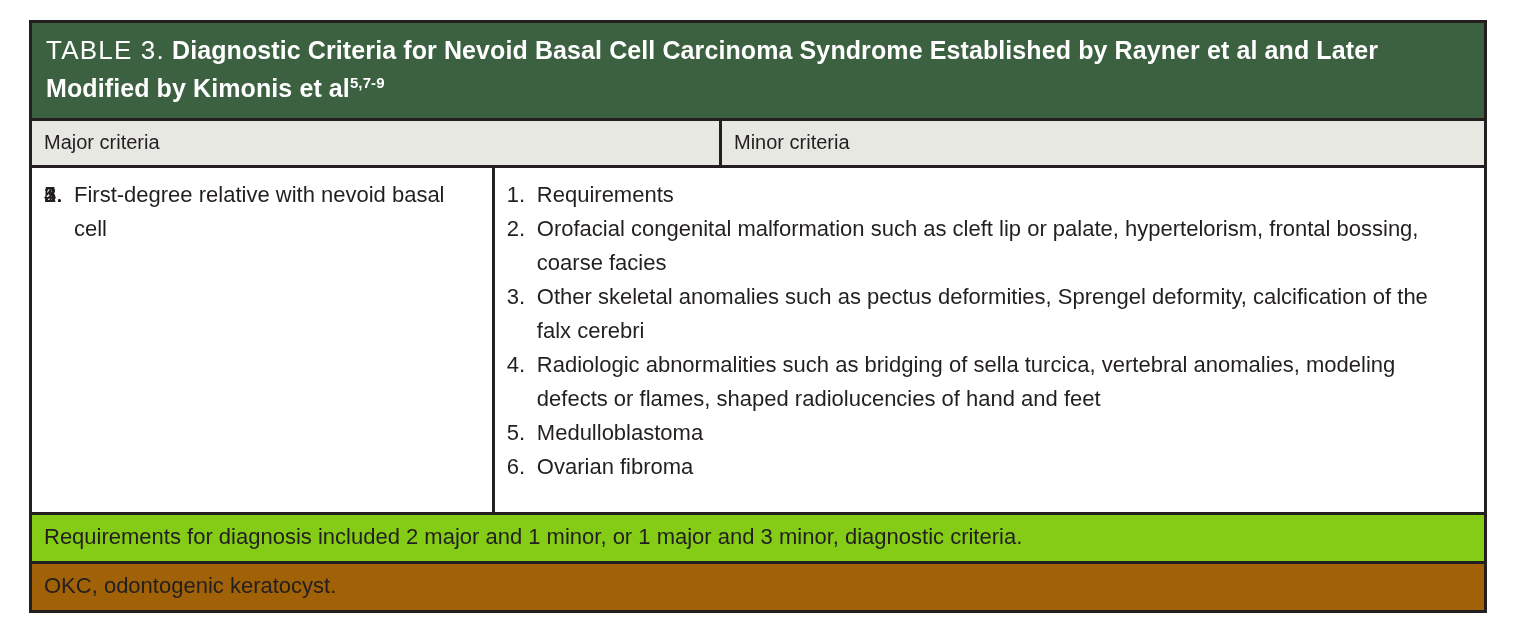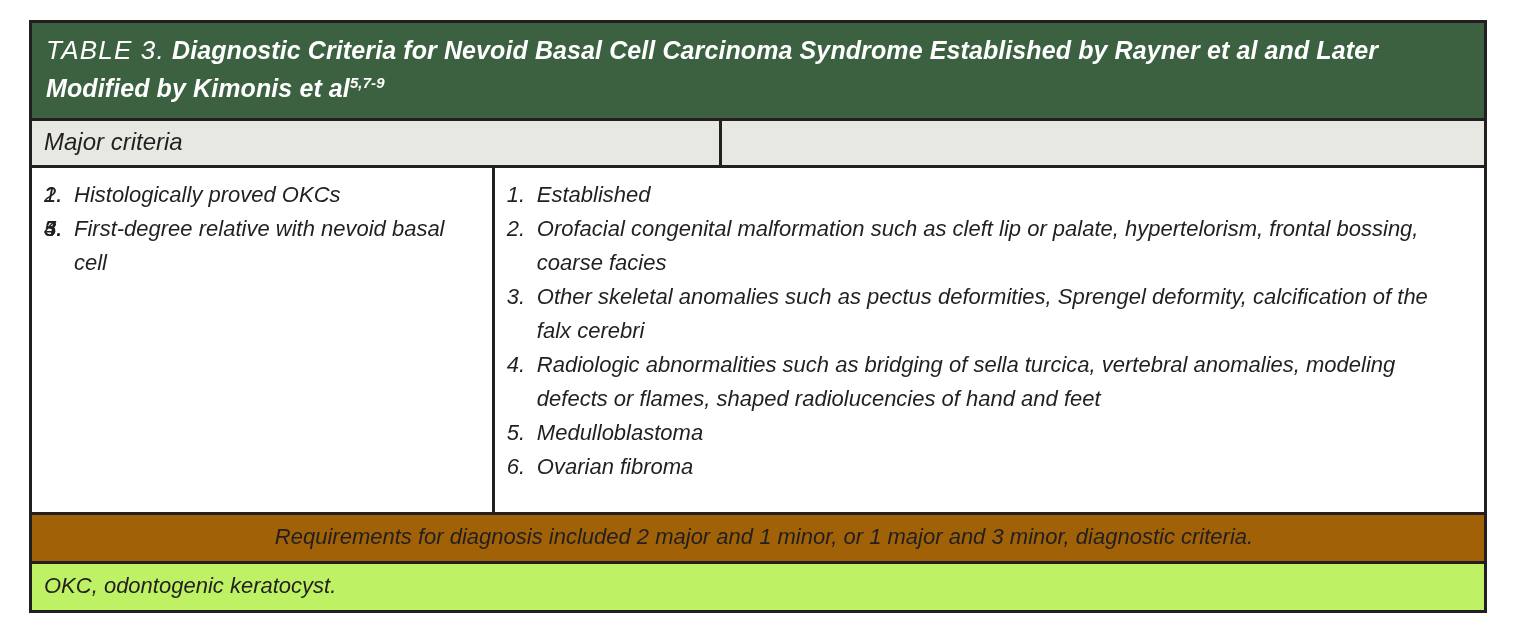--- a/index.html
+++ b/index.html
@@ -22,21 +22,20 @@
   }
 
   .table-wrap {
     position: absolute;
     left: 29px;
     top: 20px;
     width: 1458px;
     border: 3px solid #231f20;
     box-sizing: border-box;
     background: #ffffff;
-    font-style: italic;
   }
 
   
   .title-band {
     background: #3b6140;
     color: #ffffff;
     padding: 8px 14px 11px 14px;
     font-size: 25px;
     line-height: 38px;
     letter-spacing: 0.1px;
@@ -58,21 +57,21 @@
   }
 
   
   .col-head-row {
     display: flex;
     background: #e8e8e2;
     border-top: 3px solid #231f20;
     border-bottom: 3px solid #231f20;
   }
   .col-head {
-    font-size: 24px;
+    font-size: 20px;
     color: #231f20;
     padding: 6px 8px 8px 12px;
     box-sizing: border-box;
     line-height: 30px;
   }
   .col-head.left  { width: 690px; border-right: 3px solid #231f20; }
   .col-head.right { flex: 1 1 auto; }
 
   
   .body-row {
@@ -114,58 +113,58 @@
   }
 
   
   .note-row {
     font-size: 22px;
     line-height: 30px;
     color: #231f20;
     padding: 7px 0 9px 12px;
   }
   .note-row.shaded {
-    background: #a16207;
+    background: #84cc16;
     border-bottom: 3px solid #231f20;
-    text-align: center;
   }
   .note-row.plain {
-    background: #bef264;
+    background: #a16207;
   }
 </style>
 </head>
 <body>
 
 <div class="page">
 
   <div class="table-wrap">
 
     <div class="title-band">
       <span class="title-label">TABLE 3.</span><span class="title-main">&nbsp;<span>Diagnostic Criteria for Nevoid Basal Cell Carcinoma Syndrome Established by Rayner et al and Later Modified by Kimonis et al</span><sup>5,7-9</sup></span>
     </div>
 
     <div class="col-head-row">
       <div class="col-head left">Major criteria</div>
+      <div class="col-head right">Minor criteria</div>
     </div>
 
     <div class="body-row">
 
       <div class="body-col left">
         <ol class="criteria flush">
           <li><span class="num">1.</span></li>
-          <li><span class="num">2.</span><span>Histologically proved OKCs</span></li>
+          <li><span class="num">2.</span></li>
           <li><span class="num">3.</span></li>
           <li><span class="num">4.</span></li>
           <li><span class="num">5.</span><span>First-degree relative with nevoid basal cell</span></li>
         </ol>
       </div>
 
       <div class="body-col right">
         <ol class="criteria">
-          <li><span class="num">1.</span><span>Established</span></li>
+          <li><span class="num">1.</span><span>Requirements</span></li>
           <li><span class="num">2.</span><span>Orofacial congenital malformation such as cleft lip or palate, hypertelorism, frontal bossing, coarse facies</span></li>
           <li><span class="num">3.</span><span>Other skeletal anomalies such as pectus deformities, Sprengel deformity, calcification of the falx cerebri</span></li>
           <li><span class="num">4.</span><span>Radiologic abnormalities such as bridging of sella turcica, verte⁠bral anomalies, modeling defects or flames, shaped radiolucen⁠cies of hand and feet</span></li>
           <li><span class="num">5.</span><span>Medulloblastoma</span></li>
           <li><span class="num">6.</span><span>Ovarian fibroma</span></li>
         </ol>
       </div>
 
     </div>
 

